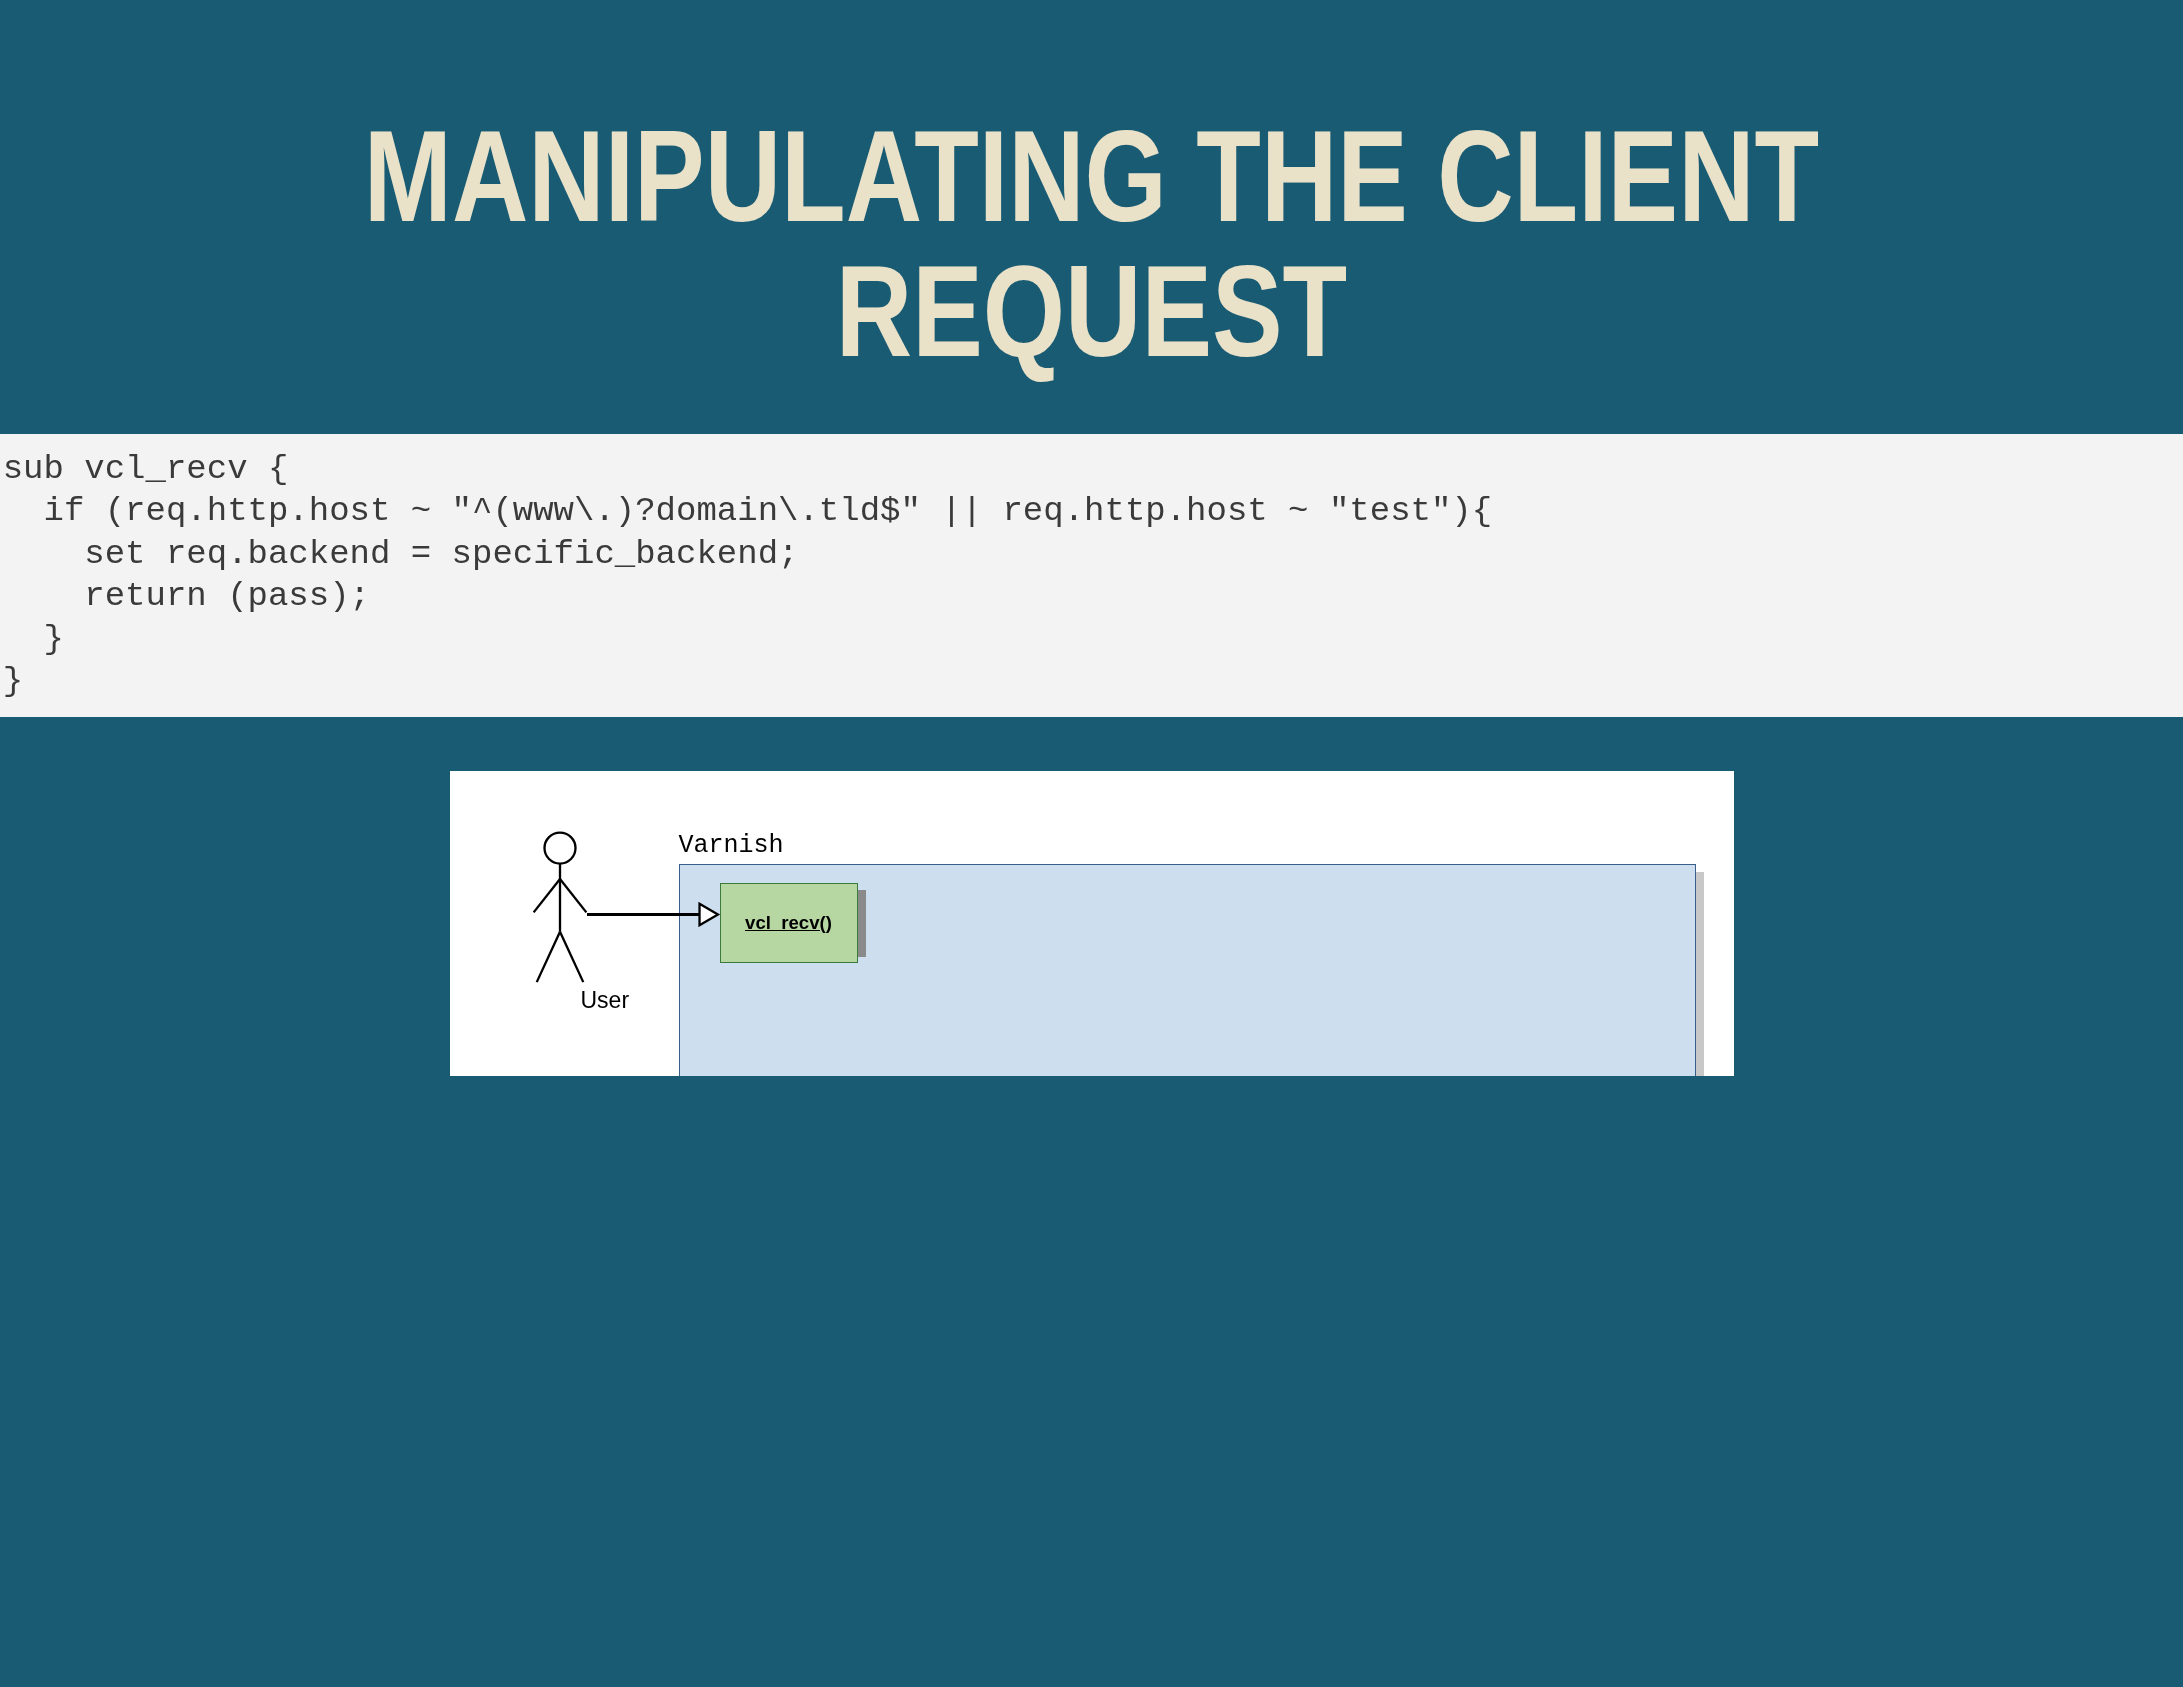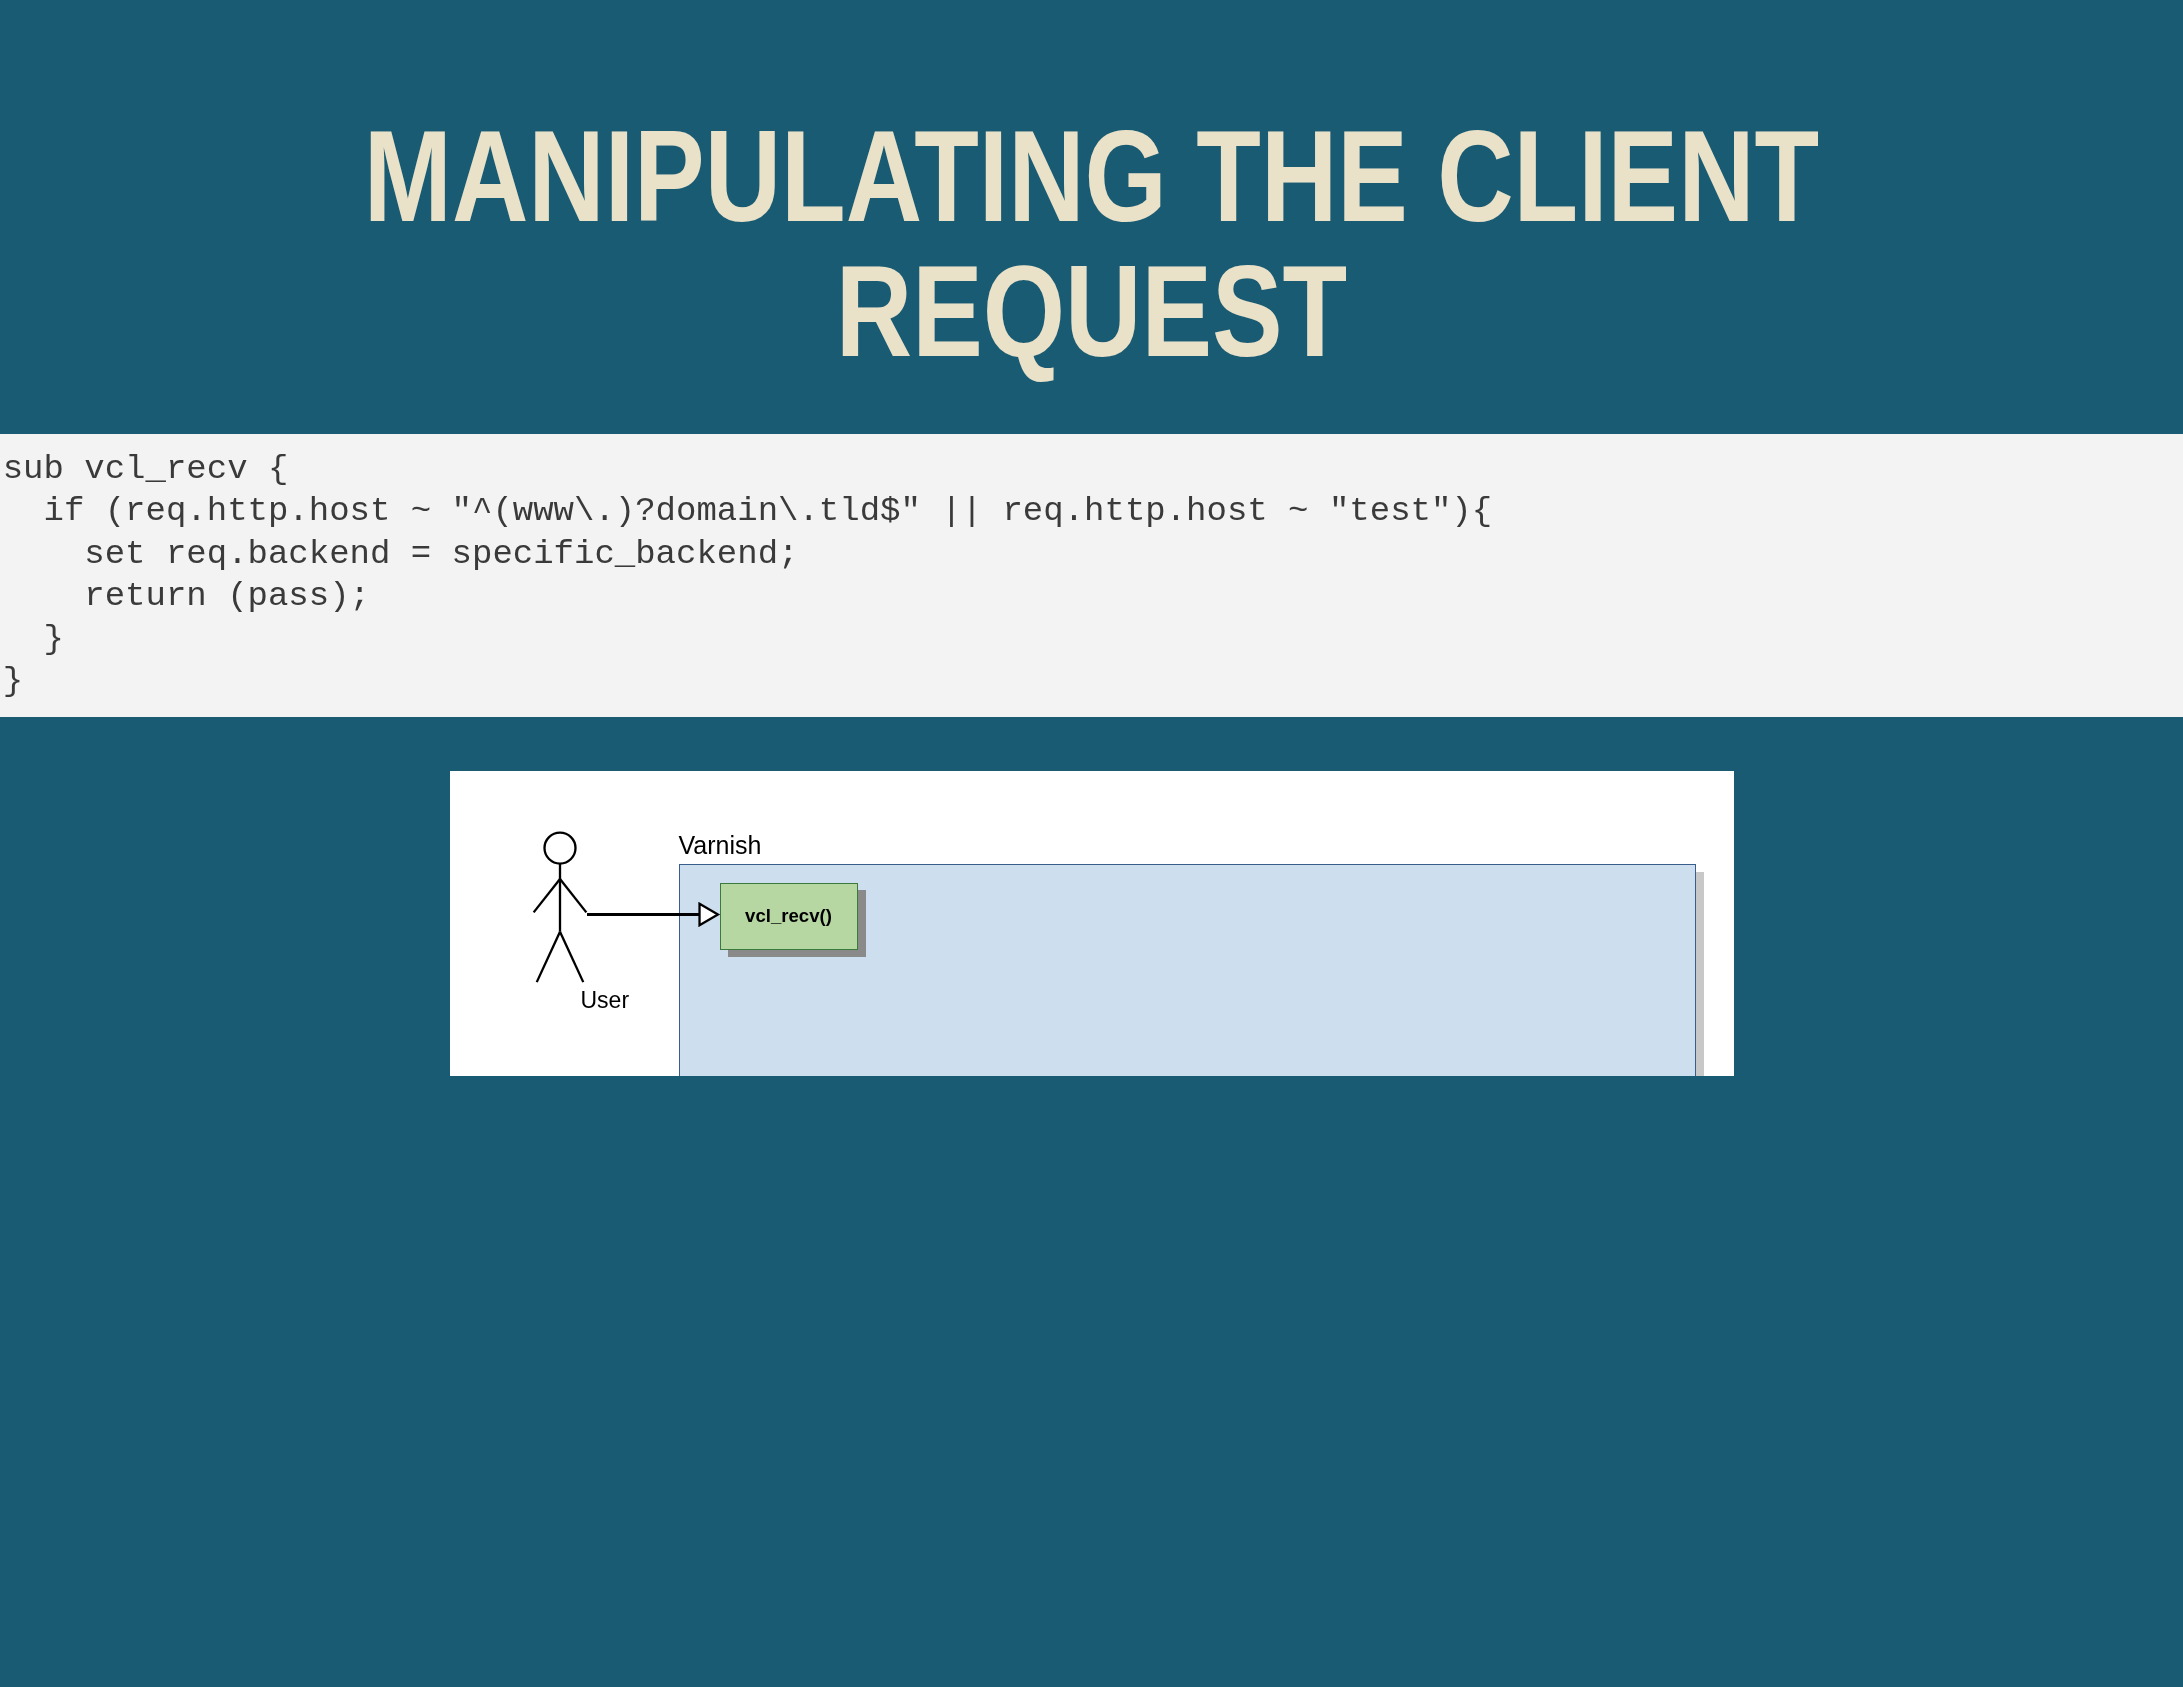--- a/index.html
+++ b/index.html
@@ -64,21 +64,21 @@
     top: 216px;
     font-family: Arial, sans-serif;
     font-size: 23px;
     color: #000;
     margin-left: 44px;
   }
   .varnish-label {
     position: absolute;
     left: 229px;
     top: 60px;
-    font-family: Liberation Sans, sans-serif;
+    font-family: Liberation Mono, monospace;
     font-size: 25px;
     color: #000;
   }
   .varnish-box-shadow {
     position: absolute;
     left: 237px;
     top: 101px;
     width: 1017px;
     height: 620px;
     background-color: #c8c8c8;
@@ -98,26 +98,27 @@
     top: 119px;
     width: 138px;
     height: 67px;
     background-color: #8a8a8a;
   }
   .vcl-box {
     position: absolute;
     left: 270px;
     top: 112px;
     width: 138px;
-    height: 67px;
+    height: 80px;
     background-color: #b6d7a1;
     border: 1.9px solid #3a7a3a;
     display: flex;
     align-items: center;
     justify-content: center;
+    text-decoration: underline;
   }
   .vcl-box-label {
     font-family: Arial, sans-serif;
     font-size: 18.6px;
     font-weight: bold;
     color: #000;
   }
   .arrow-line {
     position: absolute;
     left: 137px;

